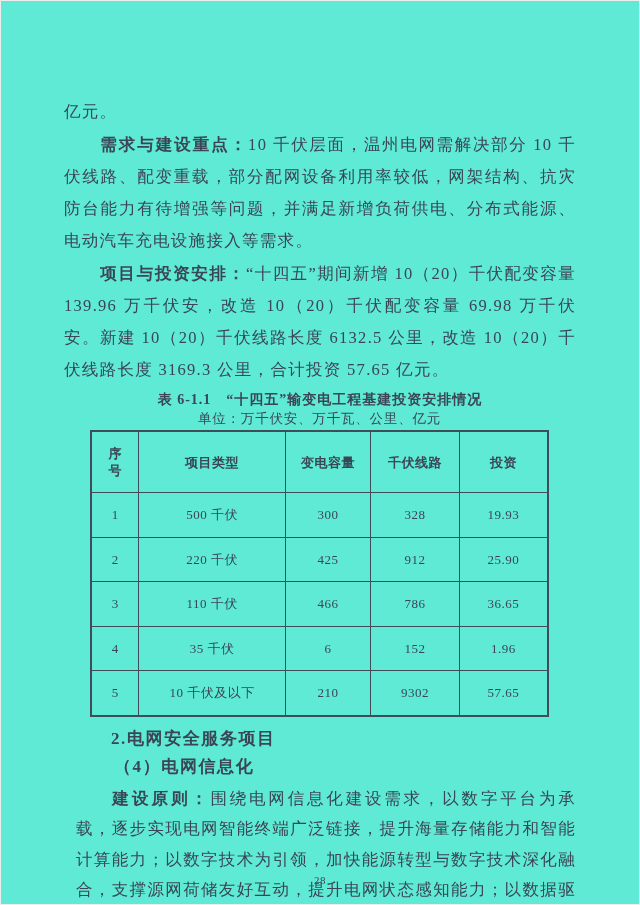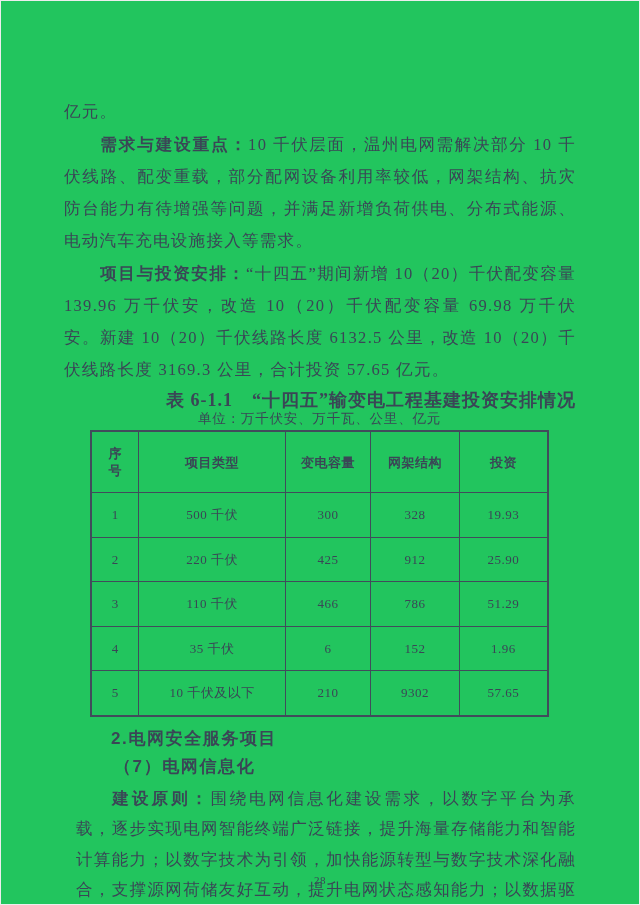--- a/index.html
+++ b/index.html
@@ -1,19 +1,19 @@
 <!DOCTYPE html>
 <html lang="zh"><head>
 <meta charset="utf-8">
 <style>
   html,body{margin:0;padding:0;background:#ffffff;}
   .page{
     position:relative;
     width:640px;height:905px;
-    background:#22c55e;
+    background:#5eead4;
     box-shadow:inset 0 0 0 1px #ededed;
     overflow:hidden;
     color:#3a4656;
     font-family:"Liberation Serif","DejaVu Serif",serif;
   }
   .content{
     position:absolute;
     left:64px;right:64px;top:96px;
   }
   .body-text{
@@ -25,23 +25,23 @@
     margin:0;
   }
   .indent{text-indent:2.2em;}
   .run-label{
     font-family:"Liberation Sans","DejaVu Sans",sans-serif;
     font-weight:bold;
     letter-spacing:1.6px;
   }
   .tbl-caption{
     margin-top:4px;
-    text-align:right;
+    text-align:center;
     font-weight:bold;
-    font-size:18px;
+    font-size:14px;
     line-height:20px;
     letter-spacing:1px;
   }
   .tbl-wrap{
     margin-left:26px;
     width:459px;
   }
   .unit-note{
     text-align:center;
     font-size:13.5px;
@@ -64,21 +64,21 @@
     font-size:13px;
     line-height:17px;
     letter-spacing:0.5px;
     overflow:hidden;
   }
   table.data th{
     font-family:"Liberation Sans","DejaVu Sans",sans-serif;
     font-weight:bold;
   }
   .h2, .h3{
-    font-family:Liberation Sans, sans-serif;
+    font-family:Liberation Serif, serif;
     font-weight:bold;
     font-size:17px;
     margin:0;
     letter-spacing:1.6px;
   }
   .h2{margin-top:8px;line-height:28px;padding-left:47px;}
   .h3{line-height:28px;padding-left:50px;}
   .sect2-para{
     font-size:16.5px;
     line-height:30.5px;
@@ -120,21 +120,21 @@
           <col style="width:32%">
           <col style="width:18.7%">
           <col style="width:19.4%">
           <col style="width:19.4%">
         </colgroup>
         <thead>
           <tr>
             <th>序号</th>
             <th>项目类型</th>
             <th>变电容量</th>
-            <th>网架结构</th>
+            <th>千伏线路</th>
             <th>投资</th>
           </tr>
         </thead>
         <tbody>
           <tr>
             <td>1</td>
             <td>500 千伏</td>
             <td>300</td>
             <td>328</td>
             <td>19.93</td>
@@ -144,41 +144,41 @@
             <td>220 千伏</td>
             <td>425</td>
             <td>912</td>
             <td>25.90</td>
           </tr>
           <tr>
             <td>3</td>
             <td>110 千伏</td>
             <td>466</td>
             <td>786</td>
-            <td>51.29</td>
+            <td>36.65</td>
           </tr>
           <tr>
             <td>4</td>
             <td>35 千伏</td>
             <td>6</td>
             <td>152</td>
             <td>1.96</td>
           </tr>
           <tr>
             <td>5</td>
             <td>10 千伏及以下</td>
             <td>210</td>
             <td>9302</td>
             <td>57.65</td>
           </tr>
         </tbody>
       </table>
     </div>
 
     <p class="h2">2.电网安全服务项目</p>
-    <p class="h3">（7）电网信息化</p>
+    <p class="h3">（4）电网信息化</p>
 
     <p class="sect2-para"><span class="run-label">建设原则：</span><span>围绕电网信息化建设需求，以数字平台为承载，逐步实现电网智能终端广泛链接，提升海量存储能力和智能计算能力；以数字技术为引领，加快能源转型与数字技术深化融合，支撑源网荷储友好互动，提升电网状态感知能力；以数据驱动为核心，唤醒海量资源，提升电网数据价值；以信息安全为保障，确保业务安全、系统安全及数据安全，全面支撑电网信息化建设</span></p>
 
   </div>
 
   <div class="pageno">28</div>
 </div>
 
 </body></html>

